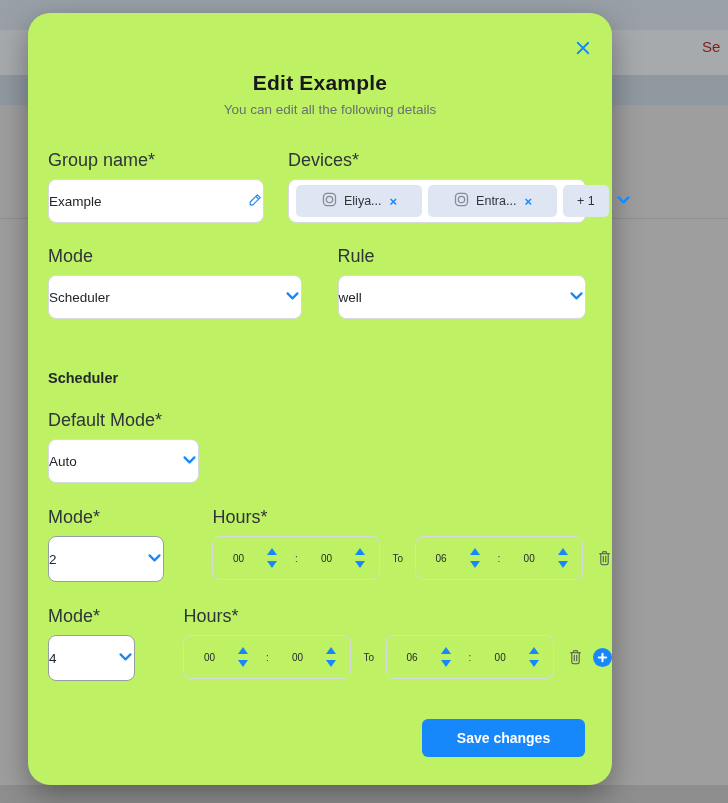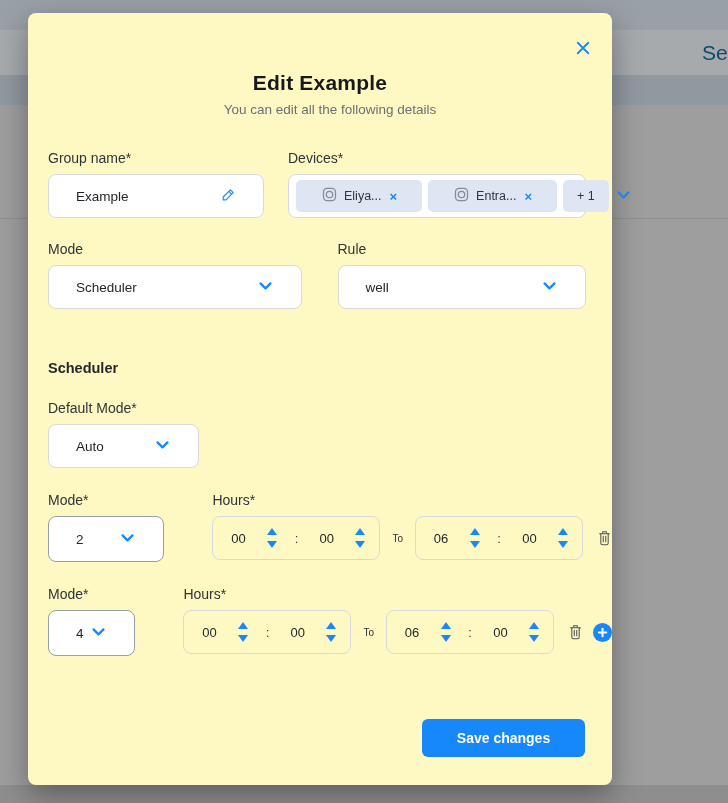--- a/index.html
+++ b/index.html
@@ -22,50 +22,50 @@
   
   .backdrop{position:absolute;inset:0;}
   .bd-band{position:absolute;left:0;right:0;}
   .bd-band.b1{top:0;height:30px;background:#99a0a7;}
   .bd-band.b2{top:30px;height:45px;background:#a7aaad;}
   .bd-band.b3{top:75px;height:30px;background:#9098a0;}
   .bd-band.b4{top:105px;bottom:18px;background:#9e9e9e;}
   .bd-band.b5{bottom:0;height:18px;background:#8e8e8e;}
   .bd-hairline{position:absolute;left:0;right:0;top:218px;height:1px;background:#909090;}
   .bd-partial-text{
-    position:absolute;top:42px;right:0;width:26px;height:22px;overflow:hidden;
-    color:#0c4a6e;font-size:21px;line-height:22px;
+    position:absolute;top:36px;right:0;width:26px;height:22px;overflow:hidden;
+    color:#7f1d1d;font-size:15px;line-height:22px;
   }
   
   .modal{
     position:absolute;left:28px;top:13px;width:584px;height:772px;
-    background:#fef9c3;border-radius:8px;
+    background:#bef264;border-radius:22px;
     box-shadow:0 10px 30px rgba(0,0,0,.35);
   }
   .close-btn{
     position:absolute;top:26px;right:18px;width:22px;height:22px;
     display:flex;align-items:center;justify-content:center;cursor:pointer;
   }
   .modal-title{
     margin-top:58px;text-align:center;
     font-size:21px;font-weight:700;color:#17191c;letter-spacing:.2px;
   }
   .modal-subtitle{
     margin-top:7px;text-align:center;font-size:13.5px;color:var(--muted);margin-left:20px;
   }
   
   .form{padding:0 26px 0 20px;margin-top:33px;}
   .grid-row{display:flex;}
   .grid-row + .grid-row{margin-top:23px;gap:12px;}
   .col-l{width:304px;margin-right:24px;}
   .col-r{width:298px;}
-  .field-label{font-size:14px;color:var(--label);margin-bottom:8px;}
+  .field-label{font-size:18px;color:var(--label);margin-bottom:8px;}
   .box{
     height:44px;border:1px solid var(--border-light);border-radius:8px;
-    display:flex;align-items:center;padding:0 27px;background:#fff;
+    display:flex;align-items:center;padding:0 0;background:#fff;
     font-size:13.5px;color:var(--value);
   }
   .box .grow{flex:1;}
   .select{cursor:pointer;}
   
   .devices-box{padding:0 9px 0 7px;}
   .chip{
     display:flex;align-items:center;height:32px;border-radius:5px;
     background:var(--chip-bg);padding:0 25px;margin-right:6px;cursor:pointer;
   }
@@ -77,21 +77,21 @@
   .section-heading{font-size:14.5px;font-weight:700;color:#24282c;margin:51px 0 0 20px;}
   .default-mode{margin:24px 12px 0 20px;}
   .default-mode .box{width:151px;}
   .sched-row{display:flex;margin:24px 0 0 20px;align-items:flex-start;}
   .mode-col{width:152px;margin-right:48px;}
   .mode-col .box{height:46px;border-color:var(--border-dark);}
   .hours-col .hours-line{display:flex;align-items:center;}
   .timebox{
     width:168px;height:44px;border:1px solid var(--border-light);border-radius:8px;
     display:flex;align-items:center;justify-content:space-between;padding:0 14px;
-    font-size:13px;color:var(--value);
+    font-size:10px;color:var(--value);
   }
   .time-num{width:22px;text-align:center;cursor:text;}
   .stepper{display:flex;flex-direction:column;align-items:center;cursor:pointer;}
   .stepper .up{width:0;height:0;border-left:5px solid transparent;border-right:5px solid transparent;border-bottom:7px solid var(--accent);}
   .stepper .down{width:0;height:0;border-left:5px solid transparent;border-right:5px solid transparent;border-top:7px solid var(--accent);margin-top:6px;}
   .time-sep{color:#33383d;}
   .to-label{font-size:10px;color:#2b3035;margin:0 12px;}
   .trash-btn{margin-left:14px;cursor:pointer;display:flex;align-items:center;}
   .plus-btn{
     margin-left:10px;width:19px;height:19px;border-radius:50%;

